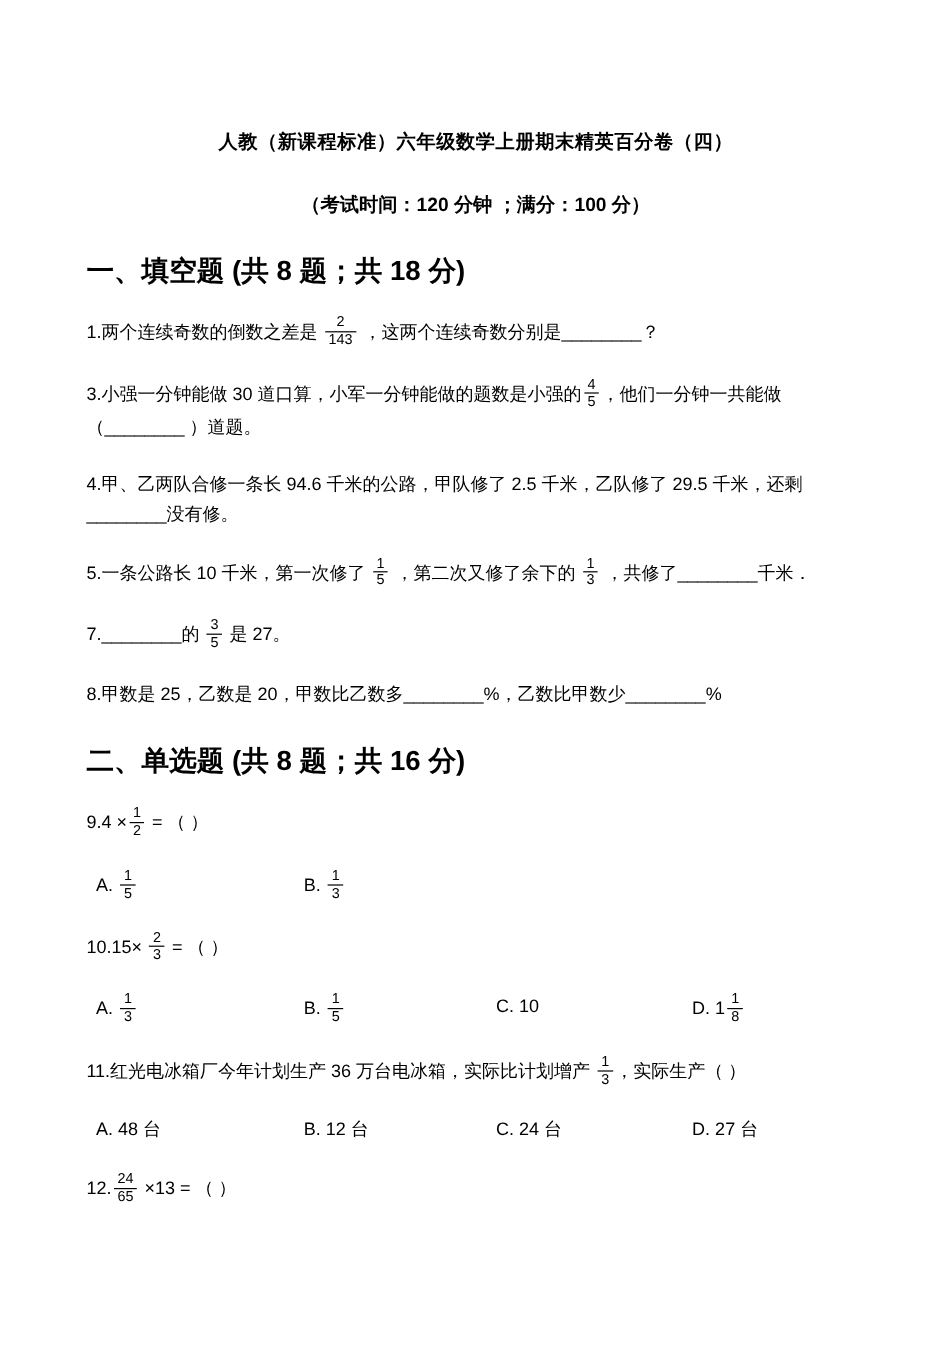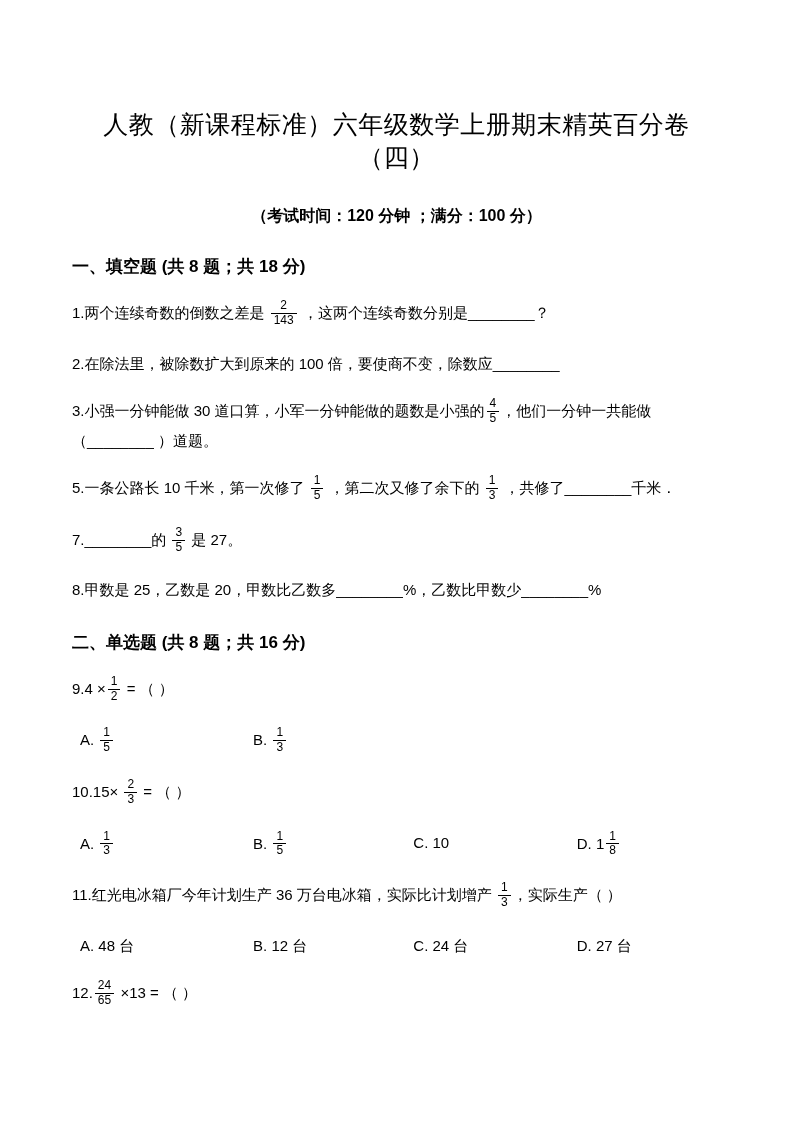--- a/index.html
+++ b/index.html
@@ -3,29 +3,29 @@
 <meta charset="utf-8">
 <style>
   html, body { margin:0; padding:0; background:#ffffff; color:#000000; }
   body { font-family:"Liberation Sans","DejaVu Sans",sans-serif; }
   .page {
     width:793px; min-height:1122px; box-sizing:border-box;
     margin:0 auto; background:#ffffff;
     padding:108px 72px 40px 72px;
   }
   .title {
-    font-size:25px; font-weight:normal; text-align:center;
+    font-size:16px; font-weight:bold; text-align:center;
     margin:0 0 32px 0; letter-spacing:0.5px;
   }
   .subtitle {
     font-size:16px; font-weight:bold; text-align:center;
     margin:0 0 24px 0;
   }
   .section-heading {
-    font-size:17px; font-weight:bold;
+    font-size:23px; font-weight:bold;
     margin:28px 0 10px 0;
   }
   .question {
     font-size:15px; line-height:1.7;
     margin:21px 0;
   }
   .options {
     display:grid;
     grid-template-columns: 1.08fr 1fr 1.02fr 0.9fr;
     font-size:15px; line-height:1.7;
@@ -42,22 +42,22 @@
 </style>
 </head>
 <body>
 
 <div class="page">
   <h1 class="title">人教（新课程标准）六年级数学上册期末精英百分卷（四）</h1>
   <h2 class="subtitle">（考试时间：120 分钟 ；满分：100 分）</h2>
   <div id="sections">
       <h3 class="section-heading">一、填空题 (共 8 题；共 18 分)</h3>
       <div class="question">1.两个连续奇数的倒数之差是 <span class="frac"><span class="num">2</span><span class="den">143</span></span> ，这两个连续奇数分别是________？</div>
-      <div class="question">2.在除法里，被除数扩大到原来的 100 倍，要使商不变，除数应________</div>
       <div class="question">3.小强一分钟能做 30 道口算，小军一分钟能做的题数是小强的<span class="frac"><span class="num">4</span><span class="den">5</span></span>，他们一分钟一共能做（________ ）道题。</div>
+      <div class="question">4.甲、乙两队合修一条长 94.6 千米的公路，甲队修了 2.5 千米，乙队修了 29.5 千米，还剩________没有修。</div>
       <div class="question">5.一条公路长 10 千米，第一次修了 <span class="frac"><span class="num">1</span><span class="den">5</span></span> ，第二次又修了余下的 <span class="frac"><span class="num">1</span><span class="den">3</span></span> ，共修了________千米．</div>
       <div class="question">7.________的 <span class="frac"><span class="num">3</span><span class="den">5</span></span> 是 27。</div>
       <div class="question">8.甲数是 25，乙数是 20，甲数比乙数多________%，乙数比甲数少________%</div>
       <h3 class="section-heading">二、单选题 (共 8 题；共 16 分)</h3>
       <div class="question">9.4 ×<span class="frac"><span class="num">1</span><span class="den">2</span></span> = （ ）</div>
       <div class="options">
         <span class="option">A. <span class="frac"><span class="num">1</span><span class="den">5</span></span></span>
         <span class="option">B. <span class="frac"><span class="num">1</span><span class="den">3</span></span></span>
       </div>
       <div class="question">10.15× <span class="frac"><span class="num">2</span><span class="den">3</span></span> = （ ）</div>

